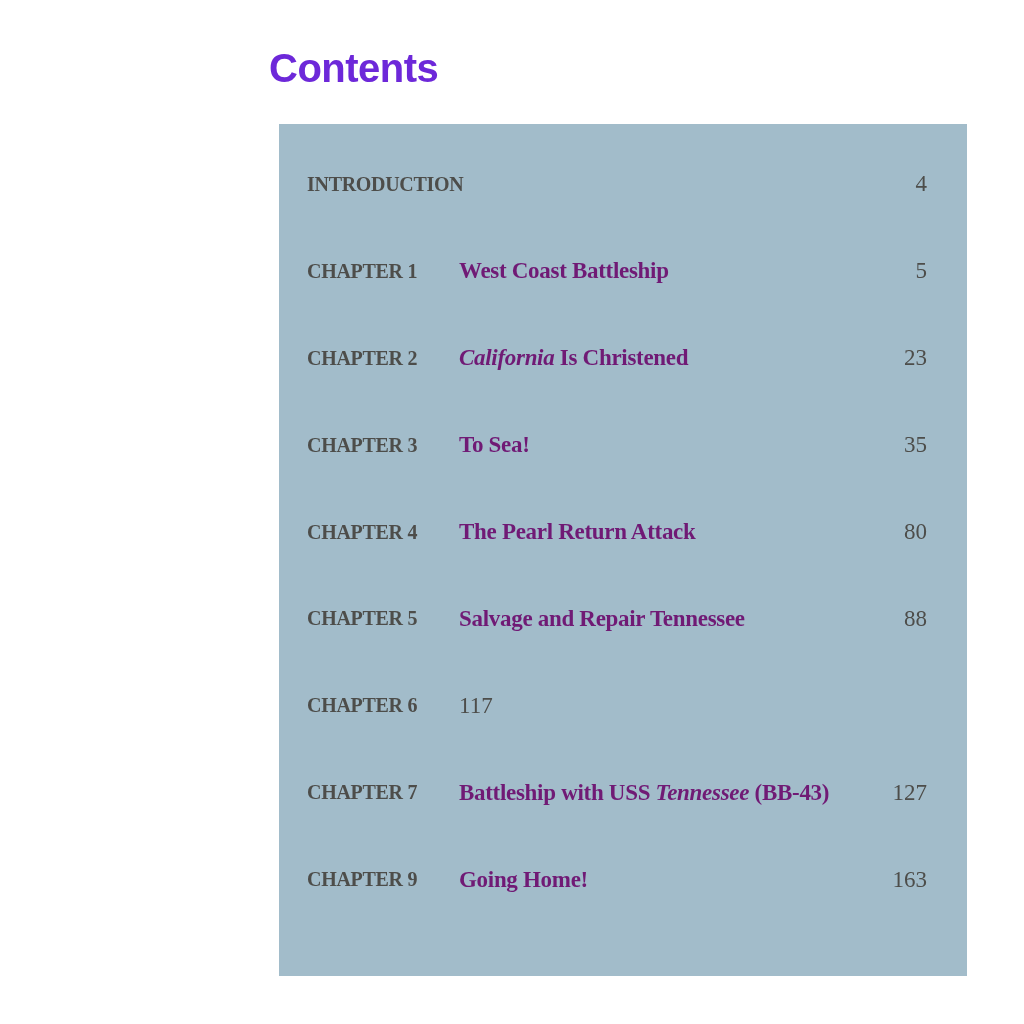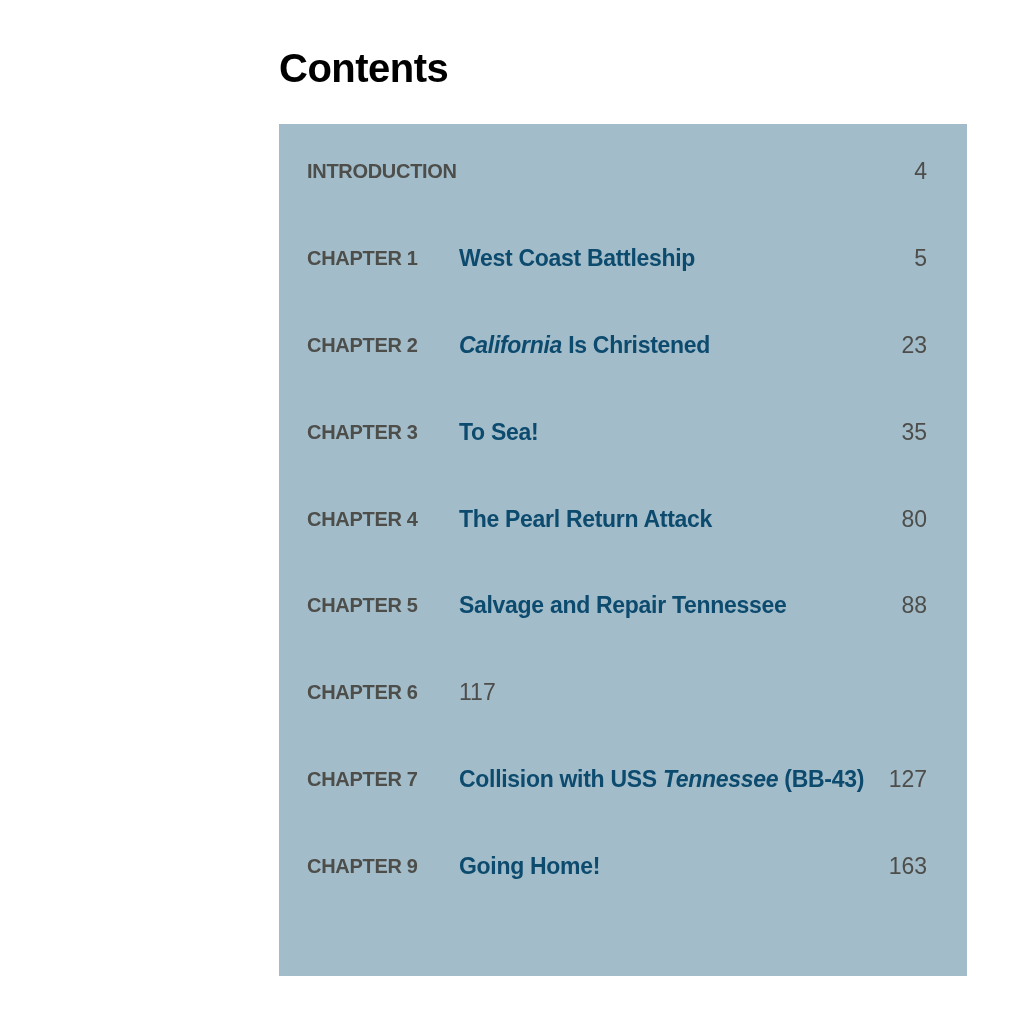--- a/index.html
+++ b/index.html
@@ -12,58 +12,59 @@
     font-family: "Liberation Sans", sans-serif;
   }
   .page {
     position: relative;
     width: 1024px;
     height: 1024px;
     background: #ffffff;
   }
   .contents-title {
     position: absolute;
-    left: 279px;
+    left: 269px;
     top: 46px;
     font-size: 40px;
     font-weight: bold;
     letter-spacing: -0.5px;
-    color: #000000;
+    color: #6d28d9;
     margin: 0;
   }
   .toc-panel {
     position: absolute;
     left: 279px;
     top: 124px;
     width: 688px;
     height: 852px;
     background: #a2bcca;
     box-sizing: border-box;
-    padding: 4px 40px 0 28px;
+    padding: 17px 40px 0 28px;
+    font-family: Liberation Serif, serif;
   }
   .toc-row {
     display: flex;
     align-items: center;
     height: 86.9px;
   }
   .chapter-label {
     width: 152px;
     flex: 0 0 152px;
     font-size: 20px;
     font-weight: bold;
     letter-spacing: -0.3px;
     color: #4d4d4a;
     text-transform: uppercase;
   }
   .chapter-title {
     flex: 1 1 auto;
     font-size: 23px;
     font-weight: bold;
     letter-spacing: -0.3px;
-    color: #0c4a6e;
+    color: #701a75;
     white-space: nowrap;
     overflow: hidden;
   }
   .chapter-title .t-italic {
     font-style: italic;
   }
   .page-number {
     flex: 0 0 auto;
     font-size: 23px;
     font-weight: normal;
@@ -116,21 +117,21 @@
       <span class="page-number">88</span>
     </div>
 
     <div class="toc-row">
       <span class="chapter-label">CHAPTER 6</span>
       <span class="page-number">117</span>
     </div>
 
     <div class="toc-row">
       <span class="chapter-label">CHAPTER 7</span>
-      <span class="chapter-title"><span>Collision with USS </span><span class="t-italic">Tennessee</span><span> (BB-43)</span></span>
+      <span class="chapter-title"><span>Battleship with USS </span><span class="t-italic">Tennessee</span><span> (BB-43)</span></span>
       <span class="page-number">127</span>
     </div>
 
 
     <div class="toc-row">
       <span class="chapter-label">CHAPTER 9</span>
       <span class="chapter-title"><span>Going Home!</span><span class="t-italic"></span><span></span></span>
       <span class="page-number">163</span>
     </div>
 

